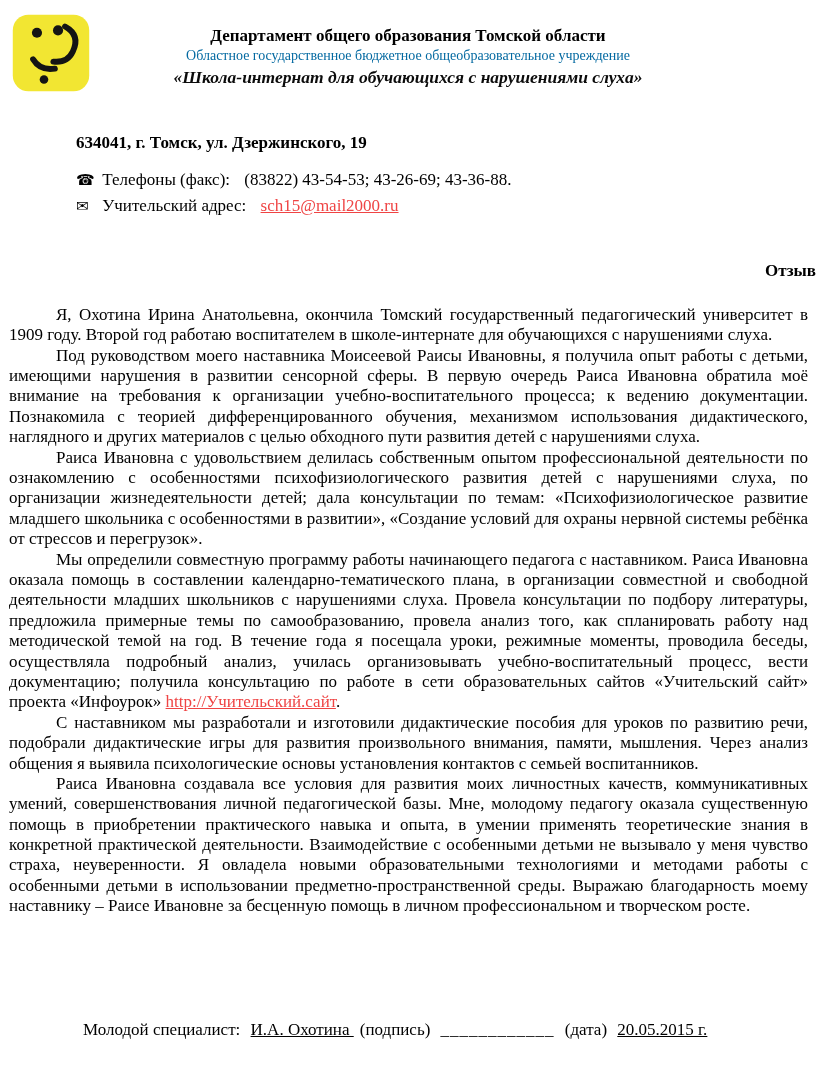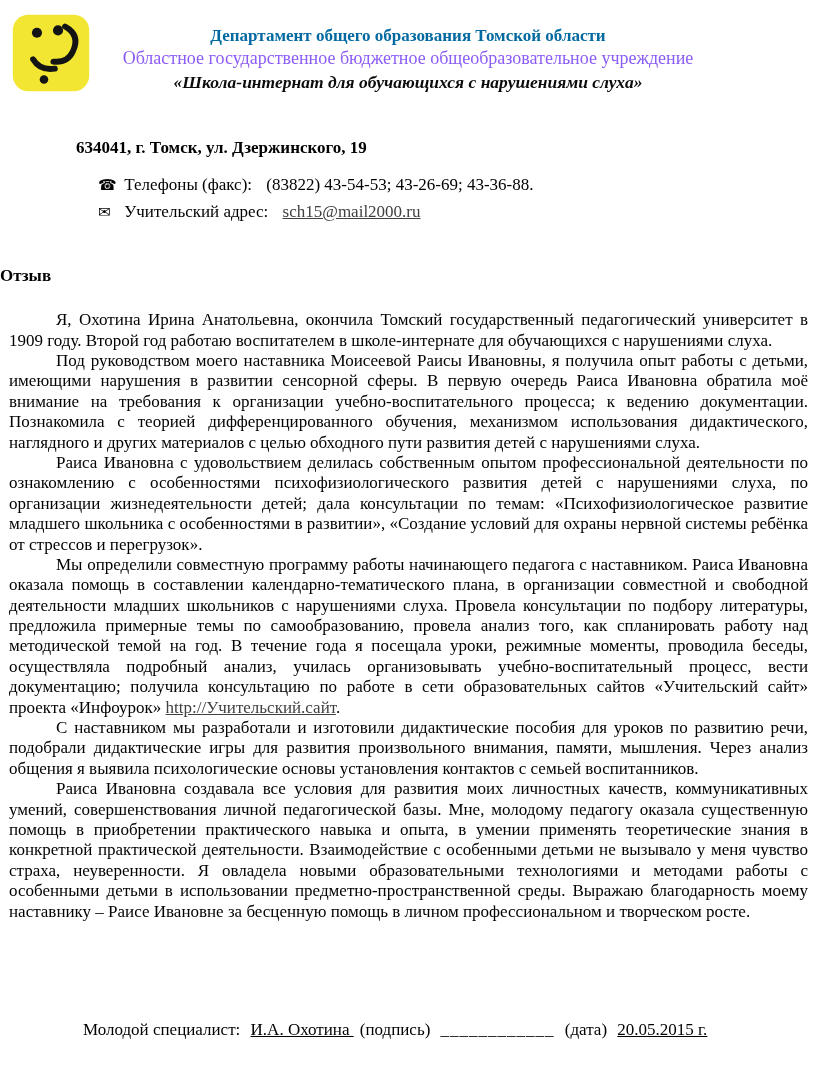--- a/index.html
+++ b/index.html
@@ -9,32 +9,32 @@
     background:#ffffff;
     font-family:"Liberation Serif","DejaVu Serif",serif;
     color:#000;
     overflow:hidden;
     box-sizing:border-box;
   }
   
   .logo{position:absolute;left:12px;top:14px;width:78px;height:78px;}
   
   .header{padding-top:25px;text-align:center;line-height:1.32;}
-  .h1{font-size:17px;font-weight:700;color:#0369a1;}
-  .h2{font-size:18px;color:#8b5cf6;}
+  .h1{font-size:17px;font-weight:700;color:#000000;}
+  .h2{font-size:14px;color:#0369a1;}
   .h3{font-size:17.5px;font-weight:700;font-style:italic;color:#0b0b0b;}
   
   .contact{margin:42px 0 0 76px;font-size:17px;line-height:1.45;}
   .address{font-weight:700;margin-bottom:12px;}
-  .contact-row{margin-bottom:2px;margin-left:22px;}
+  .contact-row{margin-bottom:2px;}
   .icon{font-family:"DejaVu Sans",sans-serif;font-size:15px;display:inline-block;width:22px;}
   .label{margin-right:10px;}
-  .link{color:#404040;text-decoration:underline;cursor:pointer;}
+  .link{color:#ef4444;text-decoration:underline;cursor:pointer;}
   
-  .title{margin-top:42px;text-align:left;font-weight:700;font-size:17px;}
+  .title{margin-top:42px;text-align:right;font-weight:700;font-size:17px;}
   
   .body-text{margin:24px 8px 0 9px;font-size:17px;line-height:1.2;text-align:justify;}
   .body-text p{margin:0;text-indent:47px;}
   
   .signature{position:absolute;left:83px;bottom:26px;font-size:17px;white-space:nowrap;}
   .signature span{margin-right:6px;}
   .u{text-decoration:underline;}
   .fill{letter-spacing:1px;}
 </style>
 </head>

